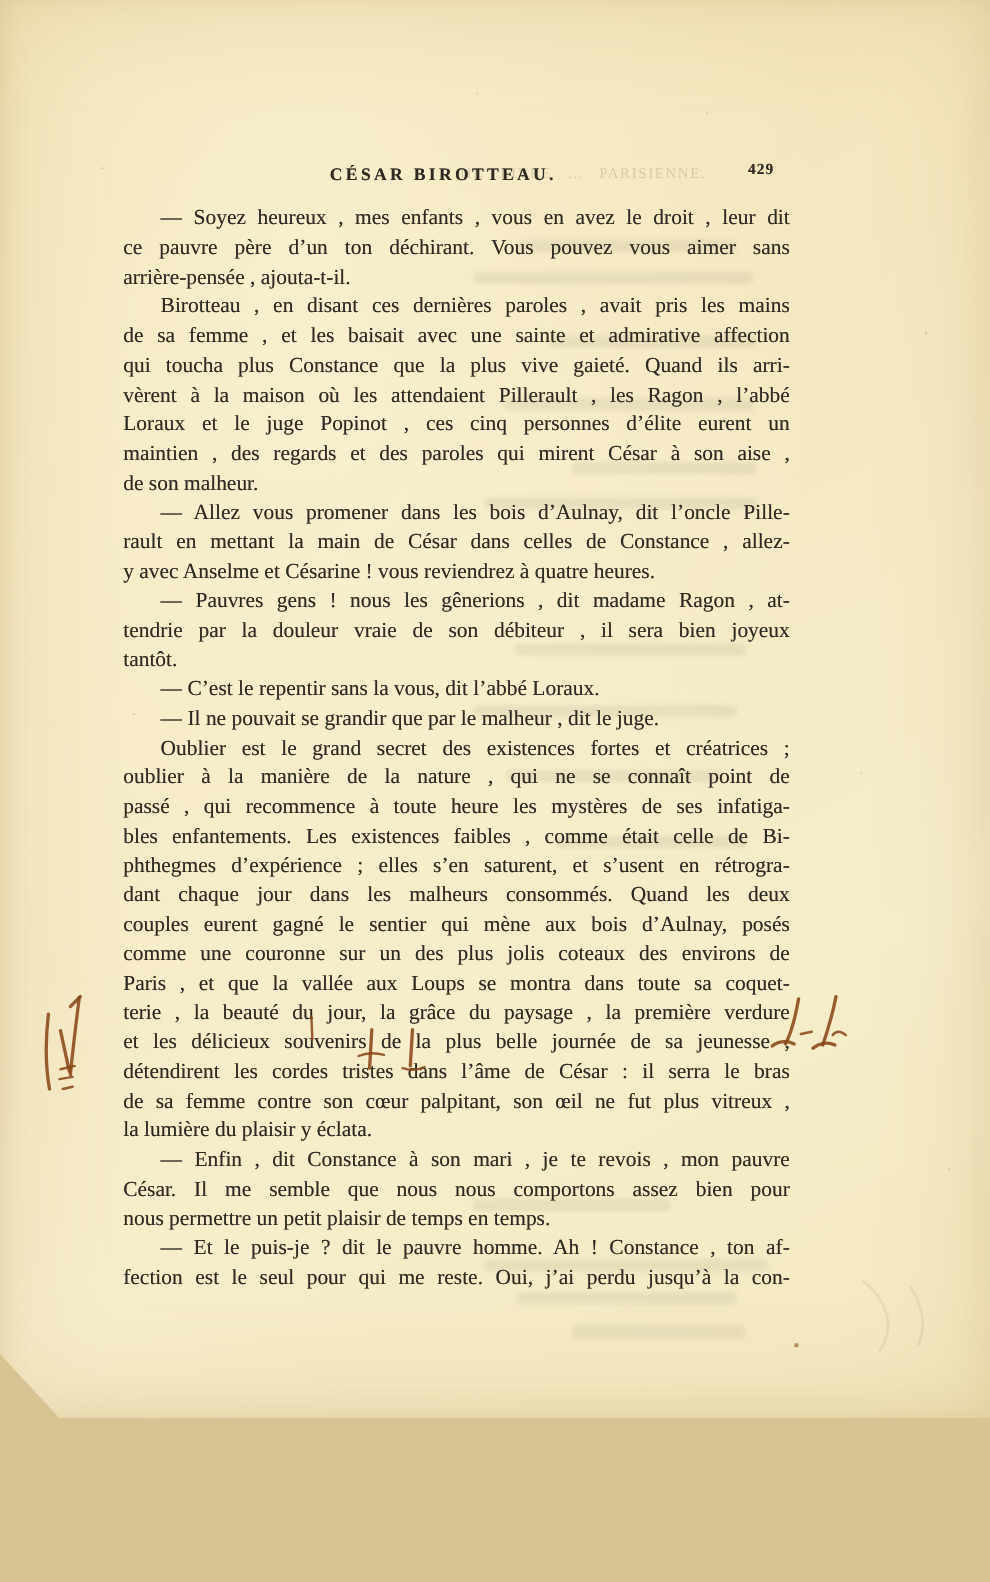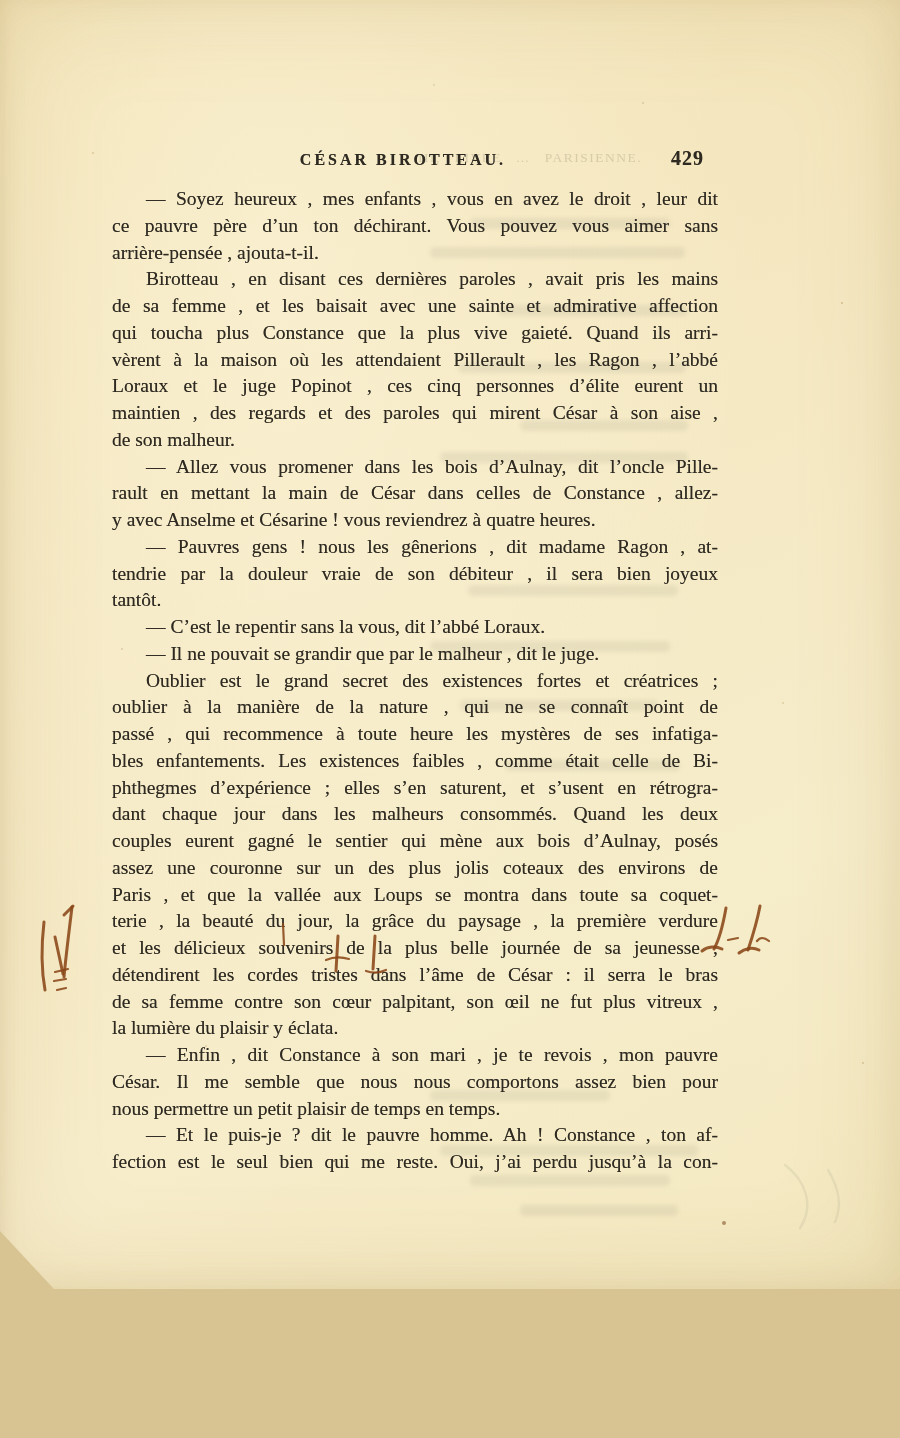--- a/index.html
+++ b/index.html
@@ -56,21 +56,21 @@
   }
   
   .running-head{position:absolute;top:151px;left:100px;width:606px;height:26px;color:#2e2a22;text-decoration:underline;}
   .head-title{
     position:absolute;left:0;right:0;text-align:center;
     font-size:16px;font-weight:700;letter-spacing:3px;
     text-shadow:0 0 .4px rgba(46,42,34,.55);
   }
   .head-number{
     position:absolute;right:2px;top:-4px;
-    font-size:20px;font-weight:700;letter-spacing:1px;
+    font-size:14px;font-weight:700;letter-spacing:1px;
     text-shadow:0 0 .4px rgba(46,42,34,.5);
   }
   
   .textblock{
     position:absolute;top:186px;left:112px;width:606px;
     color:#2e2a22;font-size:19.5px;
     text-shadow:0 0 .5px rgba(46,42,34,.55);
   }
   .line{
     height:26.75px;line-height:26.75px;white-space:nowrap;
@@ -134,32 +134,32 @@
         <div class="line end">tantôt.</div>
         <div class="line ind end">— C’est le repentir sans la vous, dit l’abbé Loraux.</div>
         <div class="line ind end">— Il ne pouvait se grandir que par le malheur , dit le juge.</div>
         <div class="line ind">Oublier est le grand secret des existences fortes et créatrices ;</div>
         <div class="line">oublier à la manière de la nature , qui ne se connaît point de</div>
         <div class="line">passé , qui recommence à toute heure les mystères de ses infatiga-</div>
         <div class="line">bles enfantements. Les existences faibles , comme était celle de Bi-</div>
         <div class="line">phthegmes d’expérience ; elles s’en saturent, et s’usent en rétrogra-</div>
         <div class="line">dant chaque jour dans les malheurs consommés. Quand les deux</div>
         <div class="line">couples eurent gagné le sentier qui mène aux bois d’Aulnay, posés</div>
-        <div class="line">assez une couronne sur un des plus jolis coteaux des environs de</div>
+        <div class="line">comme une couronne sur un des plus jolis coteaux des environs de</div>
         <div class="line">Paris , et que la vallée aux Loups se montra dans toute sa coquet-</div>
         <div class="line">terie , la beauté du jour, la grâce du paysage , la première verdure</div>
         <div class="line">et les délicieux souvenirs de la plus belle journée de sa jeunesse ,</div>
         <div class="line">détendirent les cordes tristes dans l’âme de César : il serra le bras</div>
         <div class="line">de sa femme contre son cœur palpitant, son œil ne fut plus vitreux ,</div>
         <div class="line end">la lumière du plaisir y éclata.</div>
         <div class="line ind">— Enfin , dit Constance à son mari , je te revois , mon pauvre</div>
         <div class="line">César. Il me semble que nous nous comportons assez bien pour</div>
         <div class="line end">nous permettre un petit plaisir de temps en temps.</div>
         <div class="line ind">— Et le puis-je ? dit le pauvre homme. Ah ! Constance , ton af-</div>
-        <div class="line">fection est le seul bien qui me reste. Oui, j’ai perdu jusqu’à la con-</div>
+        <div class="line">fection est le seul pour qui me reste. Oui, j’ai perdu jusqu’à la con-</div>
       </main>
 
     <svg class="marginalia" width="900" height="1438" viewBox="0 0 900 1438">
 
       <g>
         <path d="M44,922 C41,948 41,968 45,990"></path>
         <path d="M72,907 C69,932 66,955 64,977"></path>
         <path d="M64,915 L73,906"></path>
         <path d="M55,937 L63,974"></path>
         <path class="thin" d="M55,972 L68,969"></path>

